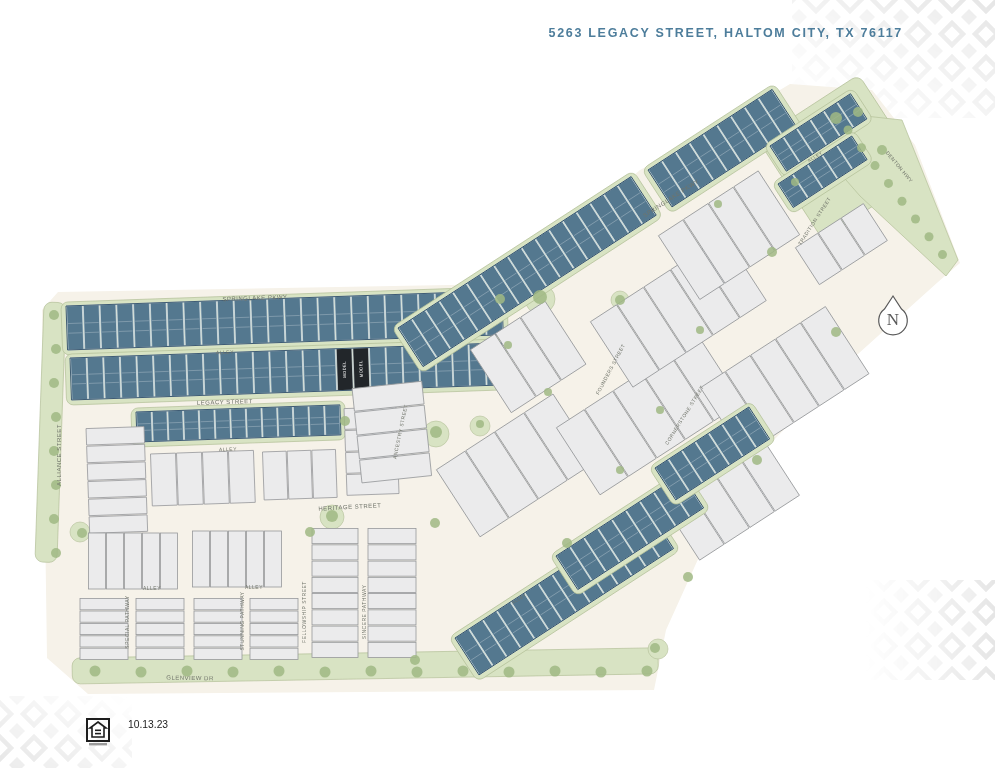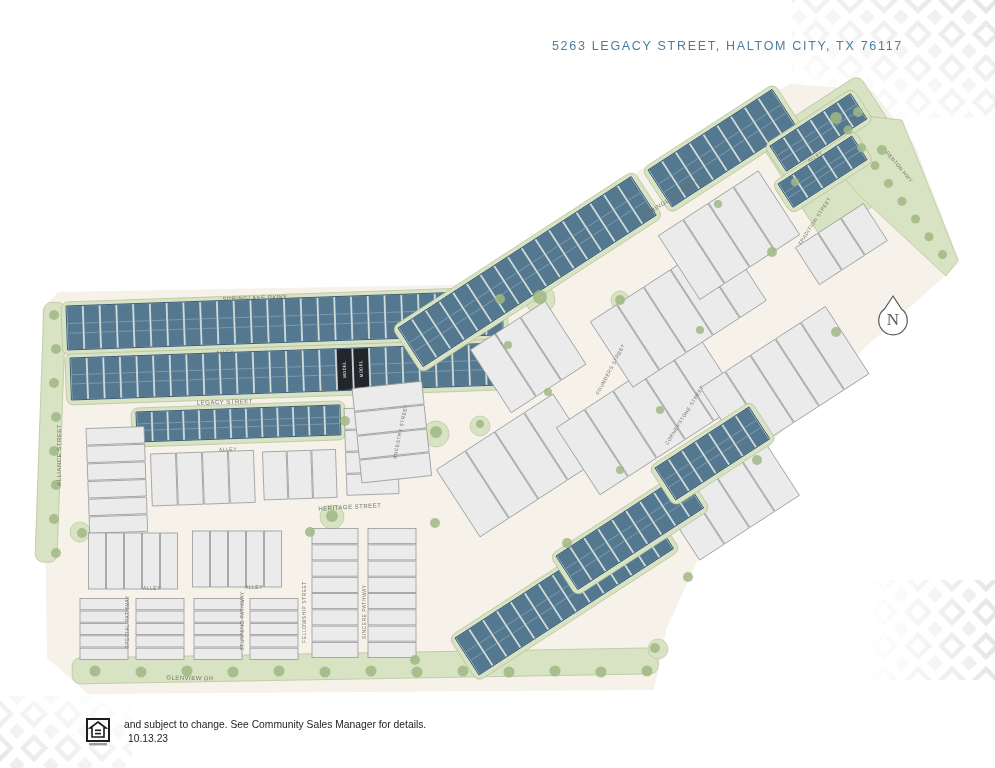--- a/index.html
+++ b/index.html
@@ -1,21 +1,21 @@
 <!DOCTYPE html>
 <html><head>
 <meta charset="utf-8">
 <style>
   html,body{margin:0;padding:0;background:#fff;}
   #page{position:relative;width:995px;height:768px;background:#ffffff;overflow:hidden;
         font-family:"Liberation Sans",sans-serif;}
   #map-svg{position:absolute;left:0;top:0;}
   .header{position:absolute;top:26px;right:92px;text-align:center;z-index:5;}
   .title{font-size:31px;font-weight:bold;letter-spacing:1.5px;color:#272c33;white-space:nowrap;}
-  .subtitle{margin-top:13px;font-size:12.5px;font-weight:normal;letter-spacing:1.7px;color:#4d7d9b;white-space:nowrap;}
+  .subtitle{margin-top:0;font-size:12.5px;font-weight:bold;letter-spacing:1.7px;color:#4d7d9b;white-space:nowrap;}
   .footer{position:absolute;left:86px;top:718px;width:860px;display:flex;gap:14px;z-index:5;}
   .eho{flex:0 0 auto;}
   .disclaimer{font-size:10.3px;line-height:14px;color:#1d1d1d;}
   .disclaimer span{display:block;}
   .date{display:inline !important;margin-left:4px;}
 </style>
 </head>
 <body>
 
 <div id="page">
@@ -740,18 +740,18 @@
   <div class="footer">
     <svg class="eho" width="24" height="30" viewBox="0 0 24 30">
       <rect x="1" y="1" width="22" height="22" fill="none" stroke="#1d1d1d" stroke-width="2"></rect>
       <path d="M12 4 L20 10 L18 10 L18 19 L6 19 L6 10 L4 10 Z" fill="none" stroke="#1d1d1d" stroke-width="1.6"></path>
       <rect x="9" y="11.5" width="6" height="1.6" fill="#1d1d1d"></rect>
       <rect x="9" y="14.8" width="6" height="1.6" fill="#1d1d1d"></rect>
       <rect x="3" y="25" width="18" height="2.4" fill="#9a9a9a"></rect>
     </svg>
     <div class="disclaimer">
       <span>
-        <span>and subject to change. See Community Sales Manager for details.</span><span class="date">10.13.23</span>
+        <span class="date">10.13.23</span>
       </span>
     </div>
   </div>
 
 </div>
 
 </body></html>

